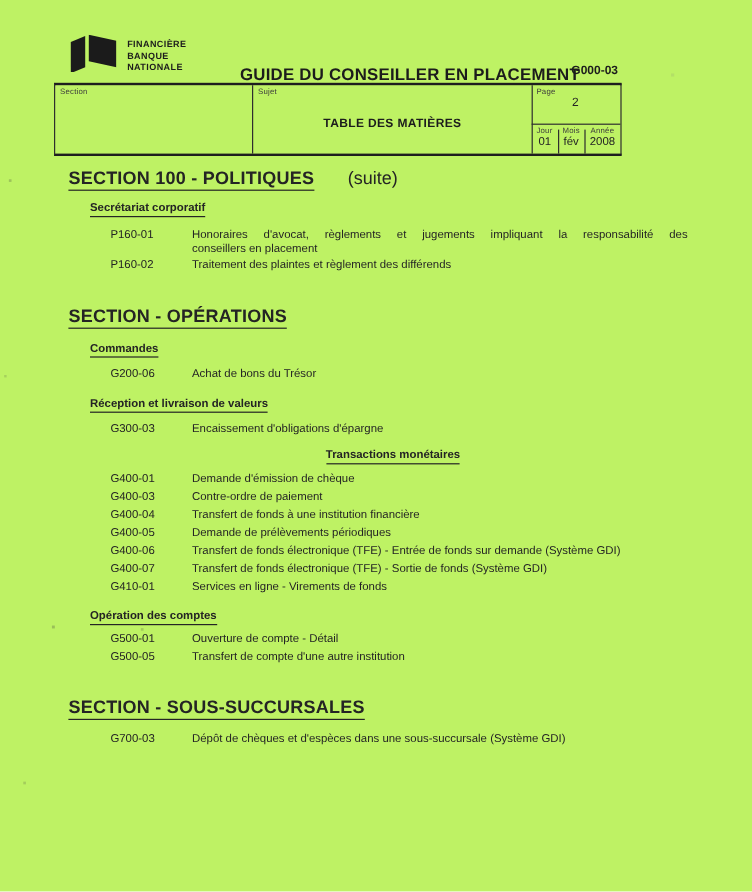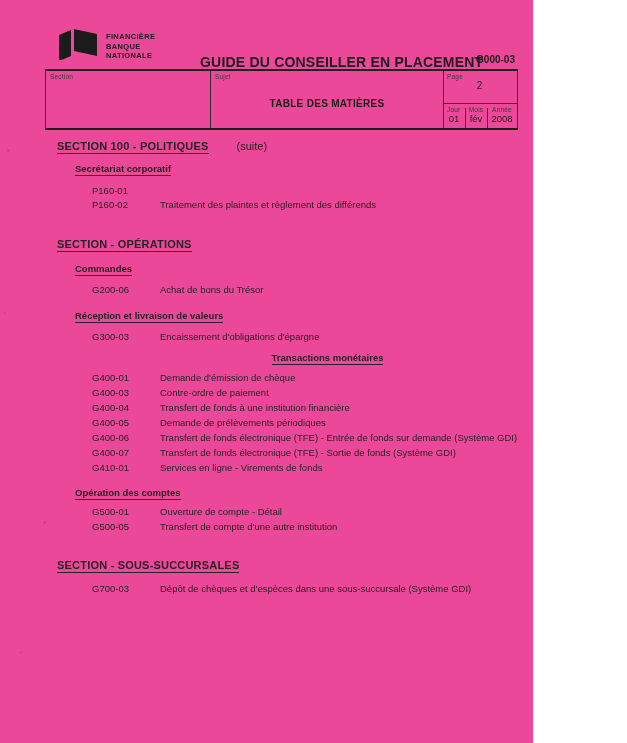--- a/index.html
+++ b/index.html
@@ -1,19 +1,19 @@
 <!DOCTYPE html>
 <html><head>
 <meta charset="utf-8">
 <style>
   * { margin:0; padding:0; box-sizing:border-box; }
   html,body { background:#ffffff; }
   .page {
-    position:relative; width:533px; height:743px;
-    background:#ec4899; overflow:hidden;
+    position:relative; width:627px; height:743px;
+    background:#bef264; overflow:hidden;
     font-family:"Liberation Sans", sans-serif; color:#242424;
   }
   
   .logo { position:absolute; left:57px; top:29px; display:flex; gap:9px; }
   .flag { width:40px; height:31px; }
   .logo-text { font-size:7.5px; font-weight:bold; letter-spacing:.35px; line-height:9.5px; padding-top:3px; color:#1c1c1c; }
   .guide-title { position:absolute; top:54px; left:200px; width:240px; text-align:center; font-size:14px; font-weight:bold; letter-spacing:.2px; color:#1c1c1c; white-space:nowrap; }
   .doc-code { position:absolute; top:54px; left:441px; width:74px; text-align:right; font-size:10px; font-weight:bold; color:#1c1c1c; }
 
   .formbox {
@@ -35,21 +35,21 @@
   .dval { position:absolute; top:42px; font-size:9.5px; text-align:center; color:#242424; }
   .d-jour  { left:397px; width:22px; }
   .d-mois  { left:419px; width:22px; }
   .d-annee { left:441px; width:30px; }
   .dvline { position:absolute; top:37px; bottom:0; width:1px; background:#2e2e2e; }
   .dv1 { left:419px; } .dv2 { left:441px; }
 
   
   .body { position:absolute; left:45px; top:138px; width:535px; }
   .u { display:inline-block; border-bottom:1.3px solid #242424; padding-bottom:1px; }
-  .sec-row { display:flex; padding-left:12px; font-size:11px; font-weight:bold; letter-spacing:.2px; }
+  .sec-row { display:flex; padding-left:12px; font-size:15px; font-weight:bold; letter-spacing:.2px; }
   .sec-row .suffix { font-weight:normal; margin-left:28px; letter-spacing:0; }
   .group { padding-left:30px; font-size:9.5px; font-weight:bold; }
   .item { display:flex; padding-left:47px; font-size:9.5px; line-height:11.5px; margin-top:3.5px; }
   .item .code { width:68px; flex:none; }
   .item .text { flex:1; }
   .jline { display:block; width:413px; text-align-last:justify; }
 
   
   #sec1        { margin-top:2px; }
   #grp-secret  { margin-top:9px; }
@@ -122,20 +122,24 @@
       <span class="u">SECTION 100 - POLITIQUES</span>
       <span class="suffix">(suite)</span>
     </div>
 
     <div class="group" id="grp-secret">
       <span class="u">Secrétariat corporatif</span>
     </div>
 
     <div class="item" id="it-p16001">
       <span class="code">P160-01</span>
+      <span class="text">
+        <span class="jline">Honoraires d'avocat, règlements et jugements impliquant la responsabilité des</span>
+        <span>conseillers en placement</span>
+      </span>
     </div>
     <div class="item" id="it-p16002">
       <span class="code">P160-02</span>
       <span class="text">Traitement des plaintes et règlement des différends</span>
     </div>
 
     <div class="sec-row" id="sec2">
       <span class="u">SECTION - OPÉRATIONS</span>
     </div>
 

